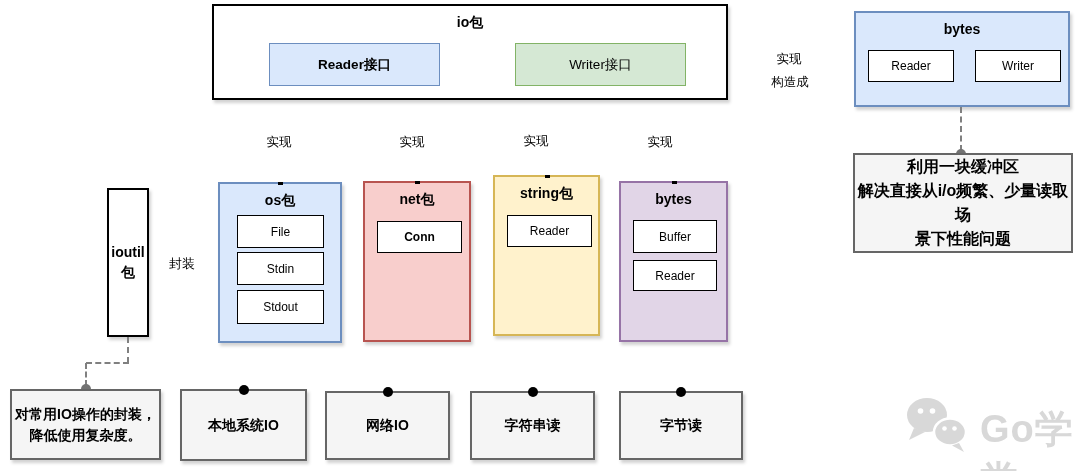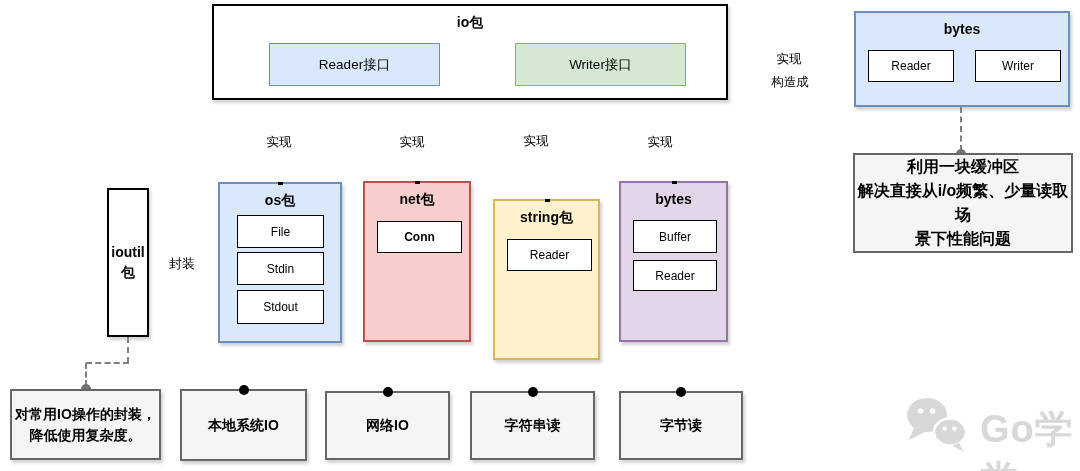--- a/index.html
+++ b/index.html
@@ -15,21 +15,21 @@
   .pkg-blue{background:#dae8fc;border-color:#6c8ebf;}
   .pkg-red{background:#f8cecc;border-color:#b85450;}
   .pkg-yellow{background:#fff2cc;border-color:#d6b656;}
   .pkg-purple{background:#e1d5e7;border-color:#9673a6;}
   .pkg-title{position:absolute;left:0;right:0;top:8px;text-align:center;
     font-weight:bold;font-size:14px;}
   .inner{position:absolute;box-sizing:border-box;background:#ffffff;border:1.5px solid #000;
     display:flex;align-items:center;justify-content:center;font-size:12px;}
   .iface{display:flex;align-items:center;justify-content:center;font-size:13.5px;
     border:1.5px solid;position:absolute;box-sizing:border-box;}
-  .iface-blue{background:#dae8fc;border-color:#6c8ebf;}
+  .iface-blue{background:#dae8fc;border-color:#6c8ebf;font-weight:bold;}
   .iface-green{background:#d5e8d4;border-color:#82b366;}
   .chip{position:absolute;transform:translate(-50%,-50%);background:#ffffff;
     padding:0 2px;font-size:12.5px;white-space:nowrap;}
   .note{background:#f5f5f5;border:2px solid #666666;display:flex;align-items:center;
     justify-content:center;text-align:center;font-weight:bold;font-size:14px;
     line-height:1.5;}
   .multiline{white-space:pre-line;}
   .dash-v{position:absolute;border-left:2px dashed #808080;width:0;}
   .dash-h{position:absolute;border-top:2px dashed #808080;height:0;}
   .dot{position:absolute;border-radius:50%;}
@@ -108,21 +108,21 @@
   </div>
 
   <div class="abs pkg pkg-red shadow" style="left:363px;top:181px;width:108px;height:161px;">
     <div class="tick" style="left:50px;top:-2px;"></div>
     <div class="pkg-title">net包</div>
     <div class="inner" style="left:12px;top:38px;width:85px;height:32px;font-weight:bold;">
       <span>Conn</span>
     </div>
   </div>
 
-  <div class="abs pkg pkg-yellow shadow" style="left:493px;top:199px;width:107px;height:161px;">
+  <div class="abs pkg pkg-yellow shadow" style="left:493px;top:175px;width:107px;height:161px;">
     <div class="tick" style="left:50px;top:-2px;"></div>
     <div class="pkg-title">string包</div>
     <div class="inner" style="left:12px;top:38px;width:85px;height:32px;">
       <span>Reader</span>
     </div>
   </div>
 
   <div class="abs pkg pkg-purple shadow" style="left:619px;top:181px;width:109px;height:161px;">
     <div class="tick" style="left:51px;top:-2px;"></div>
     <div class="pkg-title">bytes</div>

